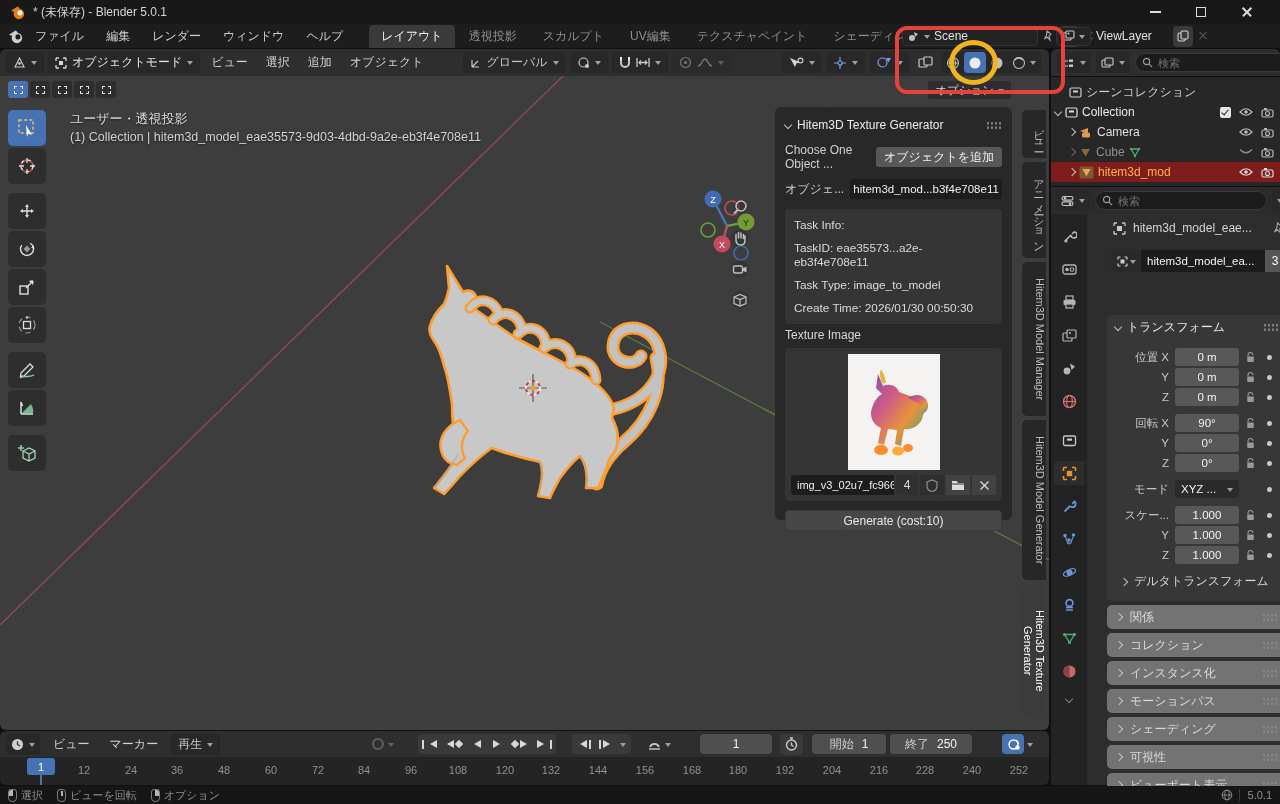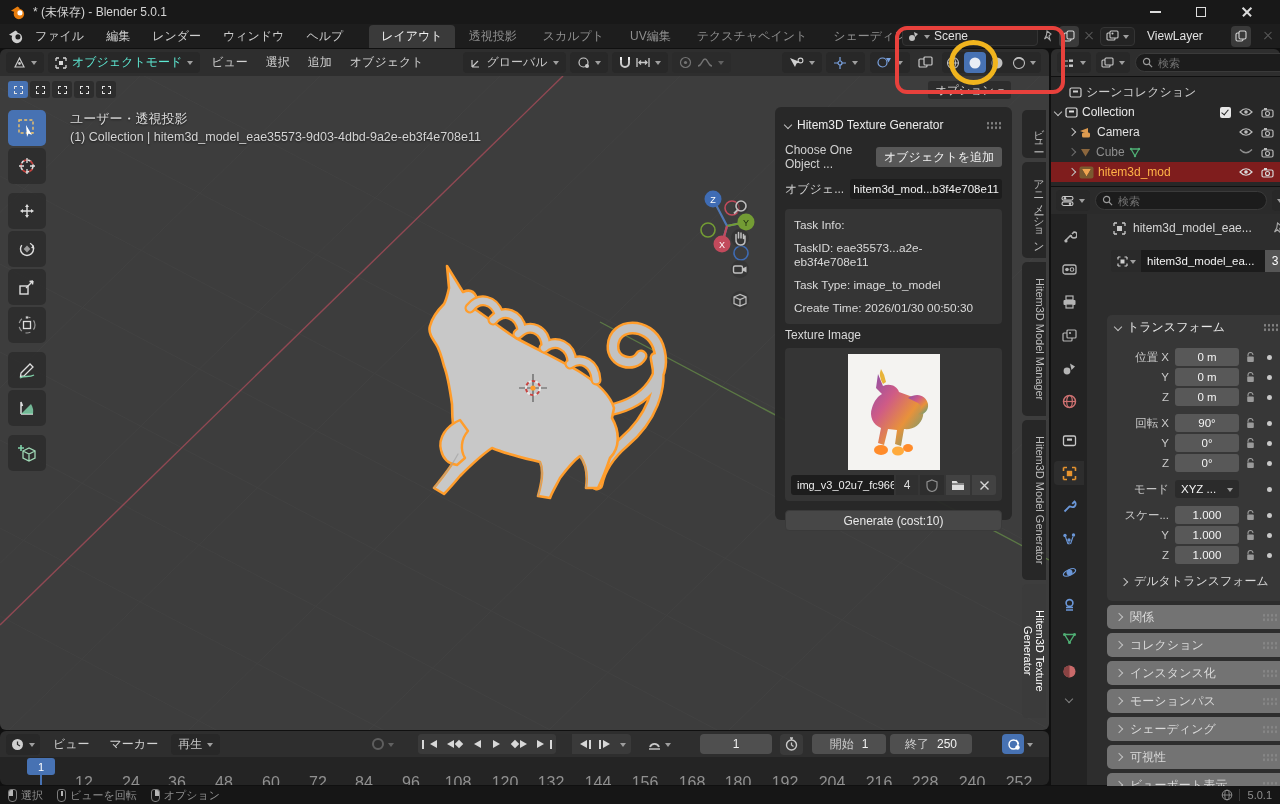--- a/index.html
+++ b/index.html
@@ -102,21 +102,21 @@
 .scrollbar{position:absolute;right:2px;top:30px;width:4px;height:300px;background:#555;border-radius:2px}
 
 .tlhead{left:0;top:731px;width:1049px;height:26px;background:#2e2e2e;border-radius:6px 6px 0 0;display:flex;align-items:center;padding:0 6px;gap:6px}
 .tb{height:20px;min-width:23px;display:flex;align-items:center;justify-content:center;gap:2px;background:#3a3a3a}
 .tri-r{width:0;height:0;border:4.5px solid transparent;border-left:7px solid #d8d8d8;margin-left:3px}
 .tri-l{width:0;height:0;border:4.5px solid transparent;border-right:7px solid #d8d8d8;margin-right:3px}
 .vbar{width:2.5px;height:9px;background:#d8d8d8}
 .diam{width:6px;height:6px;background:#d8d8d8;transform:rotate(45deg)}
 .tfieldtl{background:#4f4f4f;border-radius:4px;height:20px;display:flex;align-items:center;justify-content:center;color:#f3f3f3}
 .tlruler{left:0;top:757px;width:1049px;height:28px;background:#242424;border-radius:0 0 6px 6px;position:absolute;overflow:hidden}
-.rnum{position:absolute;top:17px;transform:translateX(-50%);color:#909090;font-size:16px}
+.rnum{position:absolute;top:7px;transform:translateX(-50%);color:#909090;font-size:11px}
 .playhead{position:absolute;left:27px;top:1px;width:28px;height:17px;background:#4772b3;border-radius:3px;display:flex;align-items:center;justify-content:center;color:#fff;font-size:11px}
 .phline{position:absolute;left:40px;top:18px;width:2px;height:10px;background:#4772b3}
 
 .statusbar{left:0;top:786px;width:1280px;height:18px;background:#161616;display:flex;align-items:center;padding:0 8px;gap:14px;color:#8f8f8f;font-size:11px}
 .mouse{width:9px;height:13px;border:1px solid #7d7d7d;border-radius:3px 3px 4px 4px;position:relative;margin-right:4px}
 .mouse i{position:absolute;background:#b5b5b5;display:block}
 .m-l i{left:0;top:0;width:4px;height:6px;border-radius:2px 0 0 0}
 .m-m i{left:2.5px;top:1px;width:2.5px;height:5px}
 .m-r i{right:0;top:0;width:4px;height:6px;border-radius:0 2px 0 0}
 .sitem{display:flex;align-items:center}
@@ -190,21 +190,21 @@
       <svg width="12" height="13" viewBox="0 0 12 13">
           <rect x="1" y="3" width="7" height="8" rx="1.5" fill="none" stroke="#d6d6d6" stroke-width="1.1"></rect>
           <rect x="4" y="1" width="7" height="8" rx="1.5" fill="#3a3a3a" stroke="#d6d6d6" stroke-width="1.1"></rect>
         </svg>
     </span>
     <span class="dimx">
         <i></i>
         <i></i>
       </span>
   </div>
-  <div class="abs r" style="left:1100px;top:26px;height:20px;gap:12px">
+  <div class="abs r" style="left:1056px;top:26px;height:20px;gap:5px">
     <span class="idpill">
       <svg width="13" height="12" viewBox="0 0 13 12">
           <rect x="1" y="3" width="8" height="7" rx="1" fill="none" stroke="#c9c9c9" stroke-width="1.1"></rect>
           <rect x="4" y="1" width="8" height="7" rx="1" fill="#232323" stroke="#c9c9c9" stroke-width="1.1"></rect>
           <circle cx="6.5" cy="3.5" r="1" fill="#c9c9c9"></circle>
         </svg>
       <span class="car"></span>
     </span>
     <span style="color:#e2e2e2;width:72px">ViewLayer</span>
     <span class="hbtn" style="background:#3a3a3a;padding:0 4px">
@@ -225,21 +225,21 @@
           <path d="M2 11 L6.5 2 L11 11 Z" fill="none" stroke="#c9c9c9" stroke-width="1.2"></path>
           <circle cx="6.5" cy="7.5" r="1.4" fill="#c9c9c9"></circle>
         </svg>
       <span class="car"></span>
     </span>
     <span class="pill">
       <svg width="12" height="12" viewBox="0 0 12 12">
           <path d="M1 1 h3 M8 1 h3 M1 1 v3 M11 1 v3 M1 8 v3 M11 8 v3 M1 11 h3 M8 11 h3" stroke="#d8d8d8" stroke-width="1.3" fill="none"></path>
           <rect x="4" y="4" width="4" height="4" fill="#d8d8d8"></rect>
         </svg>
-      <span style="color:#5eead4">オブジェクトモード</span>
+      <span style="color:#e5e5e5">オブジェクトモード</span>
       <span class="car"></span>
     </span>
     <span class="hbtn">ビュー</span>
     <span class="hbtn">選択</span>
     <span class="hbtn">追加</span>
     <span class="hbtn">オブジェクト</span>
     <span class="pill" style="margin-left:28px">
       <svg width="12" height="12" viewBox="0 0 12 12">
           <path d="M2 10 L2 3 M2 10 L9 10 M2 10 L8 4" stroke="#c9c9c9" stroke-width="1.2" fill="none"></path>
         </svg>

